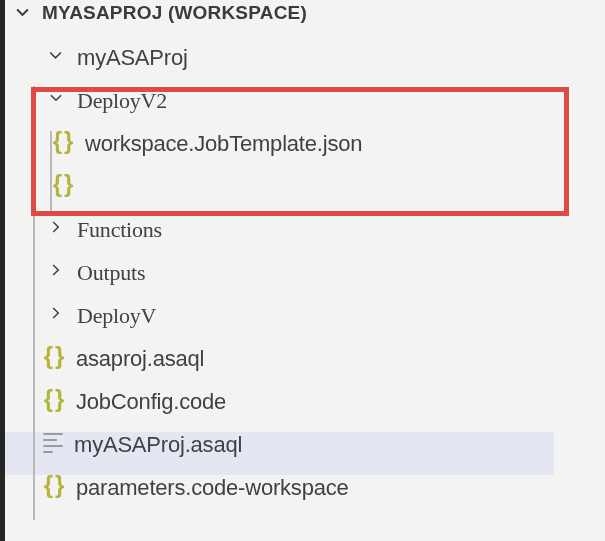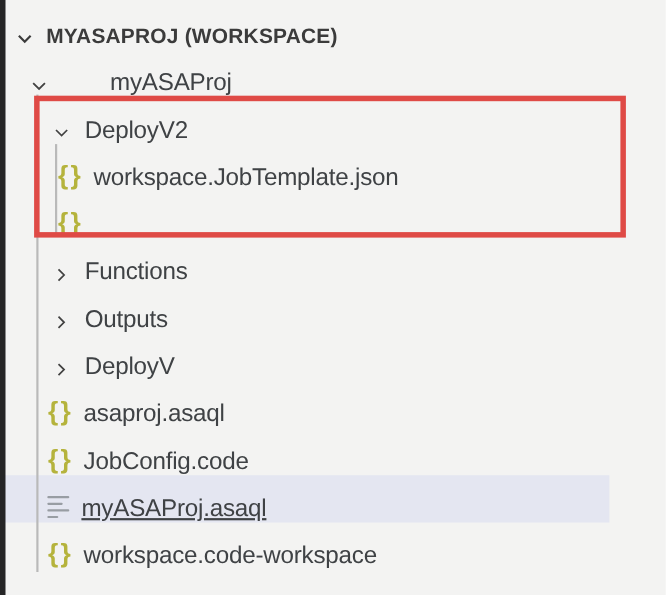--- a/index.html
+++ b/index.html
@@ -18,36 +18,36 @@
   .left-edge {
     position: absolute; left: 0; top: 0;
     width: 5px; height: 541px;
     background: #252526;
     z-index: 20;
   }
   .tree { position: absolute; left: 0; top: 2px; width: 605px; }
   .row {
     position: relative;
     height: 43px; width: 554px;
-    display: flex; align-items: flex-end;
+    display: flex; align-items: flex-start;
     font-size: 22px; color: #3f4245;
     letter-spacing: -0.2px;
     white-space: nowrap;
     box-sizing: border-box;
     cursor: default;
   }
-  .row.selected { background: #e4e6f1; text-decoration: underline; }
+  .row.selected { background: #e4e6f1; }
   .row.header-row {
     font-weight: bold; font-size: 19px; color: #3b3b3b;
     letter-spacing: 0.2px;
   }
   
   .ind-h  { padding-left: 12px; }
-  .ind-1  { padding-left: 25px; gap: 43px; }
-  .ind-2f { padding-left: 46px; }  
+  .ind-1  { padding-left: 45px; }
+  .ind-2f { padding-left: 46px; font-family: Liberation Serif, serif; }  
   .ind-2i { padding-left: 43px; }  
   .ind-3i { padding-left: 52px; }  
 
   .twistie { width: 20px; height: 20px; flex: 0 0 auto; display: flex; align-items: center; justify-content: center; }
   .twistie svg { display: block; }
   .gap10 { margin-right: 10px; }
   .gap11 { margin-right: 11px; }
   .gap12 { margin-right: 12px; }
   .gap9  { margin-right: 9px;  }
 
@@ -172,21 +172,21 @@
         <span class="ln w-long" style="display:block"></span>
         <span class="ln w-med" style="display:block"></span>
         <span class="ln w-long" style="display:block"></span>
         <span class="ln w-short" style="display:block"></span>
       </span>
       <span class="label">myASAProj.asaql</span>
     </div>
 
     <div class="row ind-2i">
       <span class="json-icon gap9">{}</span>
-      <span class="label">workspace.code-workspace</span>
+      <span class="label">parameters.code-workspace</span>
     </div>
 
   </div>
 
   <div class="guide guide-outer"></div>
   <div class="guide guide-inner"></div>
 
   <div class="highlight-box"></div>
 
   <div class="left-edge"></div>

